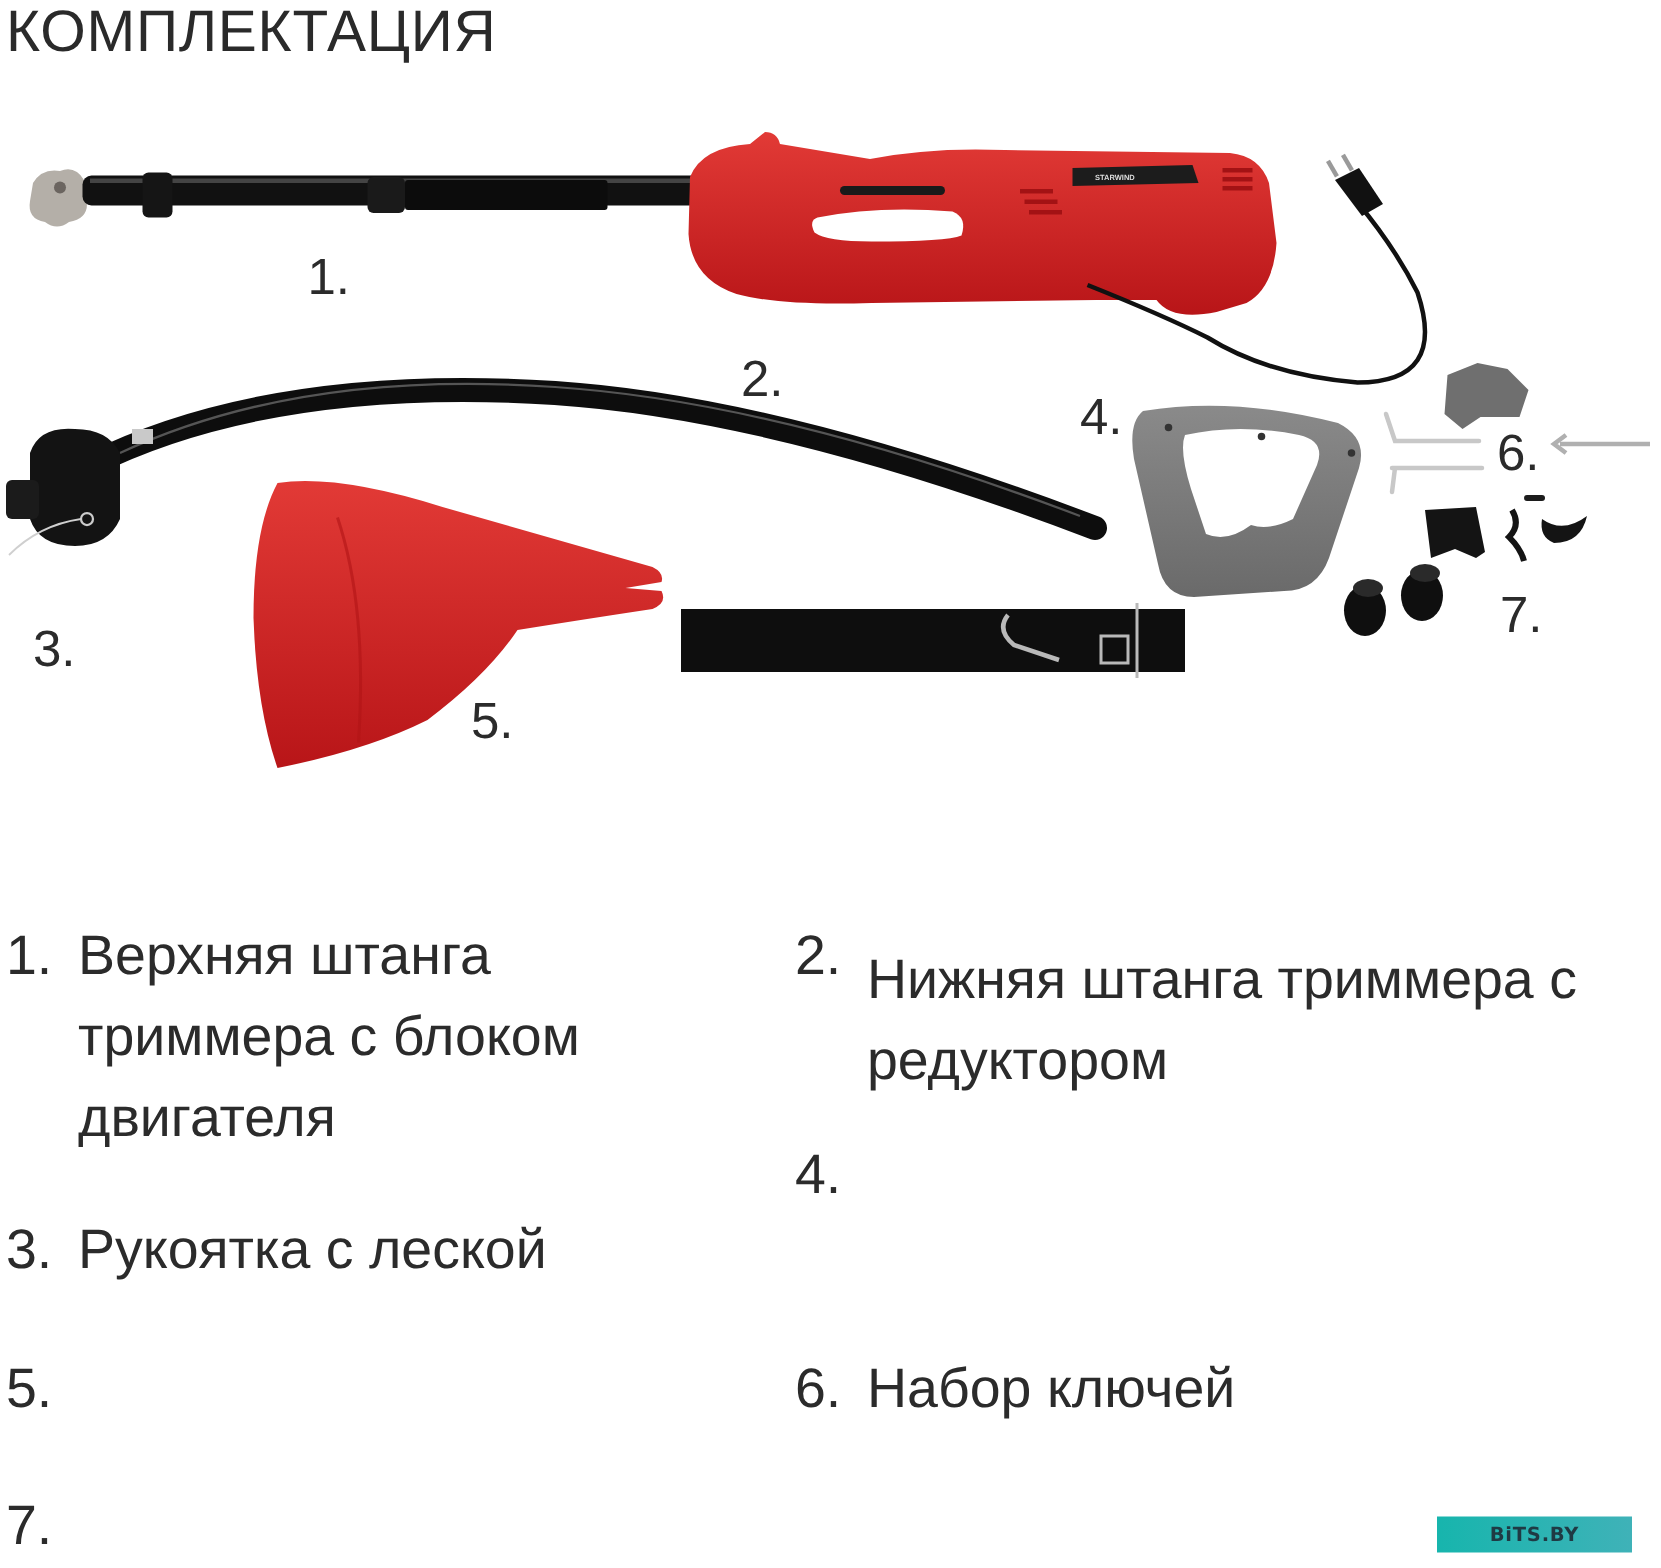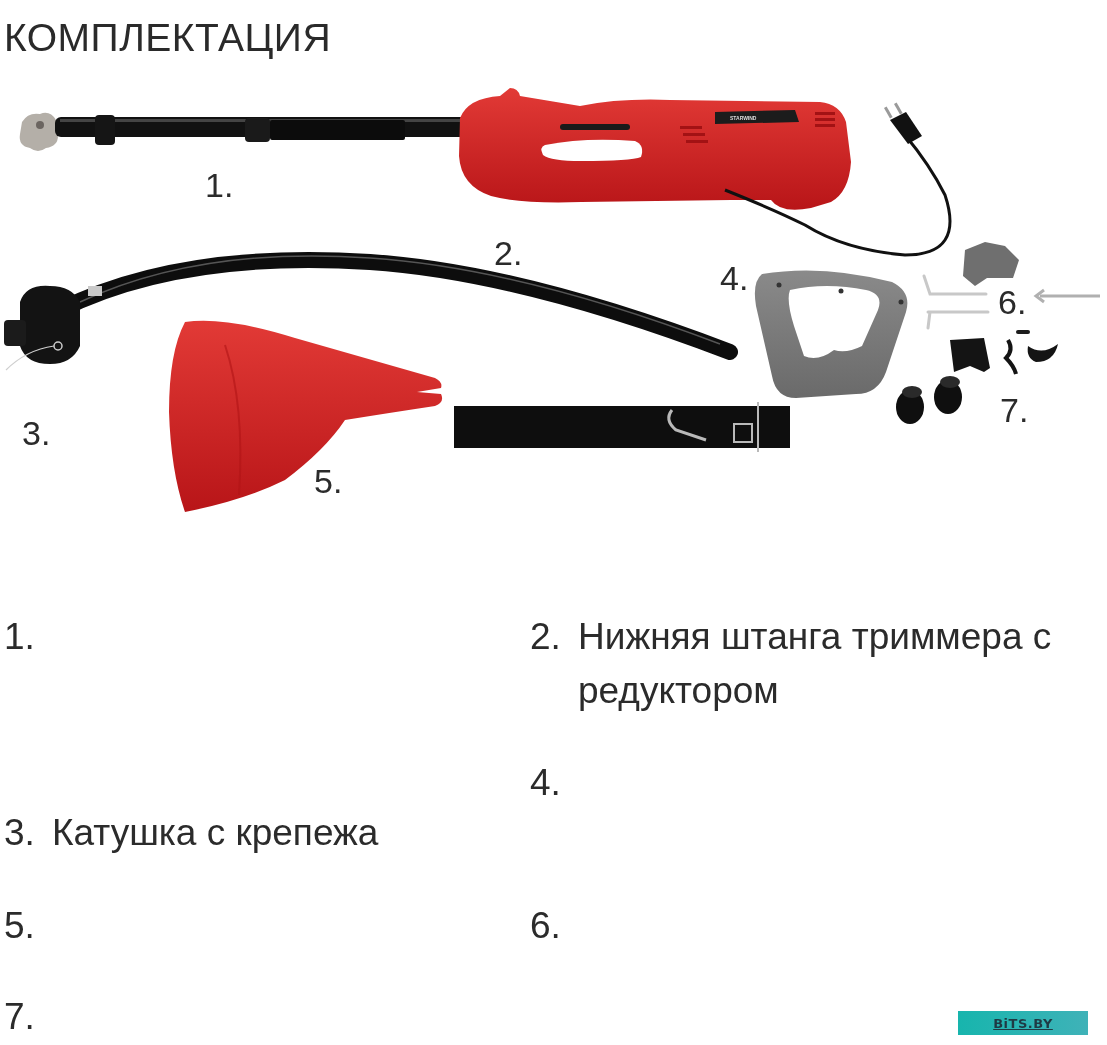--- a/index.html
+++ b/index.html
@@ -1,41 +1,41 @@
 <!DOCTYPE html>
 <html><head>
   <meta charset="utf-8">
   <style>
     html, body { margin: 0; padding: 0; background: #ffffff; }
     body {
       width: 1107px; height: 1045px; position: relative; overflow: hidden;
       font-family: "Liberation Sans", sans-serif; color: #2b2b2b;
     }
     .title {
-      position: absolute; left: 4px; top: 16px;
+      position: absolute; left: 4px; top: 0px;
       font-size: 39px; font-weight: 400; letter-spacing: 0.5px; color: #2a2a2a;
       line-height: 44px;
     }
     .illustration { position: absolute; left: 0; top: 60px; width: 1107px; height: 460px; }
     .illustration svg { width: 100%; height: 100%; display: block; }
     .part-label {
       position: absolute; font-size: 34px; color: #2b2b2b; line-height: 36px;
     }
     .items { position: absolute; left: 0; top: 0; }
     .item {
       position: absolute; display: flex; font-size: 37px; line-height: 54px; color: #2b2b2b;
     }
     .item .num { width: 48px; flex: none; text-align: left; }
     .item .txt { white-space: normal; }
     .watermark {
       position: absolute; left: 958px; top: 1011px; width: 130px; height: 24px;
       background: linear-gradient(90deg, #17b5ad 0%, #3fb2b8 100%);
       display: flex; align-items: center; justify-content: center;
       font-family: "DejaVu Sans", sans-serif; font-weight: bold; font-size: 13px;
-      color: #1f3a44; letter-spacing: 0.5px; text-decoration: underline;
+      color: #1f3a44; letter-spacing: 0.5px;
     }
   </style>
 </head>
 <body>
 
 <div class="title">КОМПЛЕКТАЦИЯ</div>
 
 <div class="illustration">
   <svg viewBox="0 60 1107 460" xmlns="http://www.w3.org/2000/svg">
     <defs>
@@ -135,36 +135,38 @@
   <div class="part-label" style="left:22px; top:355px;">3.</div>
   <div class="part-label" style="left:720px; top:200px;">4.</div>
   <div class="part-label" style="left:314px; top:403px;">5.</div>
   <div class="part-label" style="left:998px; top:224px;">6.</div>
   <div class="part-label" style="left:1000px; top:332px;">7.</div>
 </div>
 
 <div class="items">
   <div class="item" style="left:4px; top:610px; width:470px;">
     <span class="num">1.</span>
+    <span class="txt" style="width:420px;">Верхняя штанга триммера с блоком двигателя</span>
   </div>
   <div class="item" style="left:530px; top:610px; width:577px;">
     <span class="num">2.</span>
-    <span class="txt" style="width:535px;">Нижняя штанга триммера с редуктором</span>
+    <span class="txt" style="width:535px;margin-top:16px;">Нижняя штанга триммера с редуктором</span>
   </div>
   <div class="item" style="left:4px; top:806px; width:470px;">
     <span class="num">3.</span>
-    <span class="txt">Катушка с крепежа</span>
+    <span class="txt">Рукоятка с леской</span>
   </div>
   <div class="item" style="left:530px; top:756px; width:577px;">
     <span class="num">4.</span>
   </div>
   <div class="item" style="left:4px; top:899px; width:470px;">
     <span class="num">5.</span>
   </div>
   <div class="item" style="left:530px; top:899px; width:577px;">
     <span class="num">6.</span>
+    <span class="txt">Набор ключей</span>
   </div>
   <div class="item" style="left:4px; top:990px; width:470px;">
     <span class="num">7.</span>
   </div>
 </div>
 
 <div class="watermark">BiTS.BY</div>
 
 </body></html>

